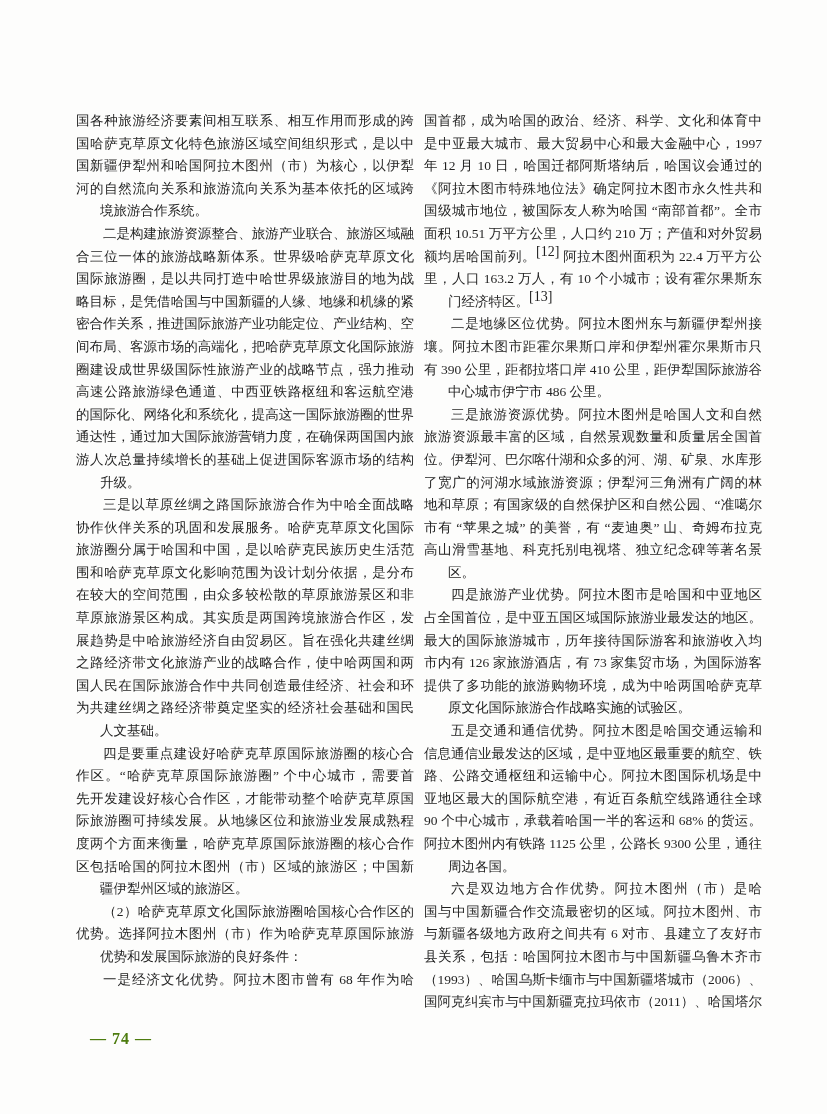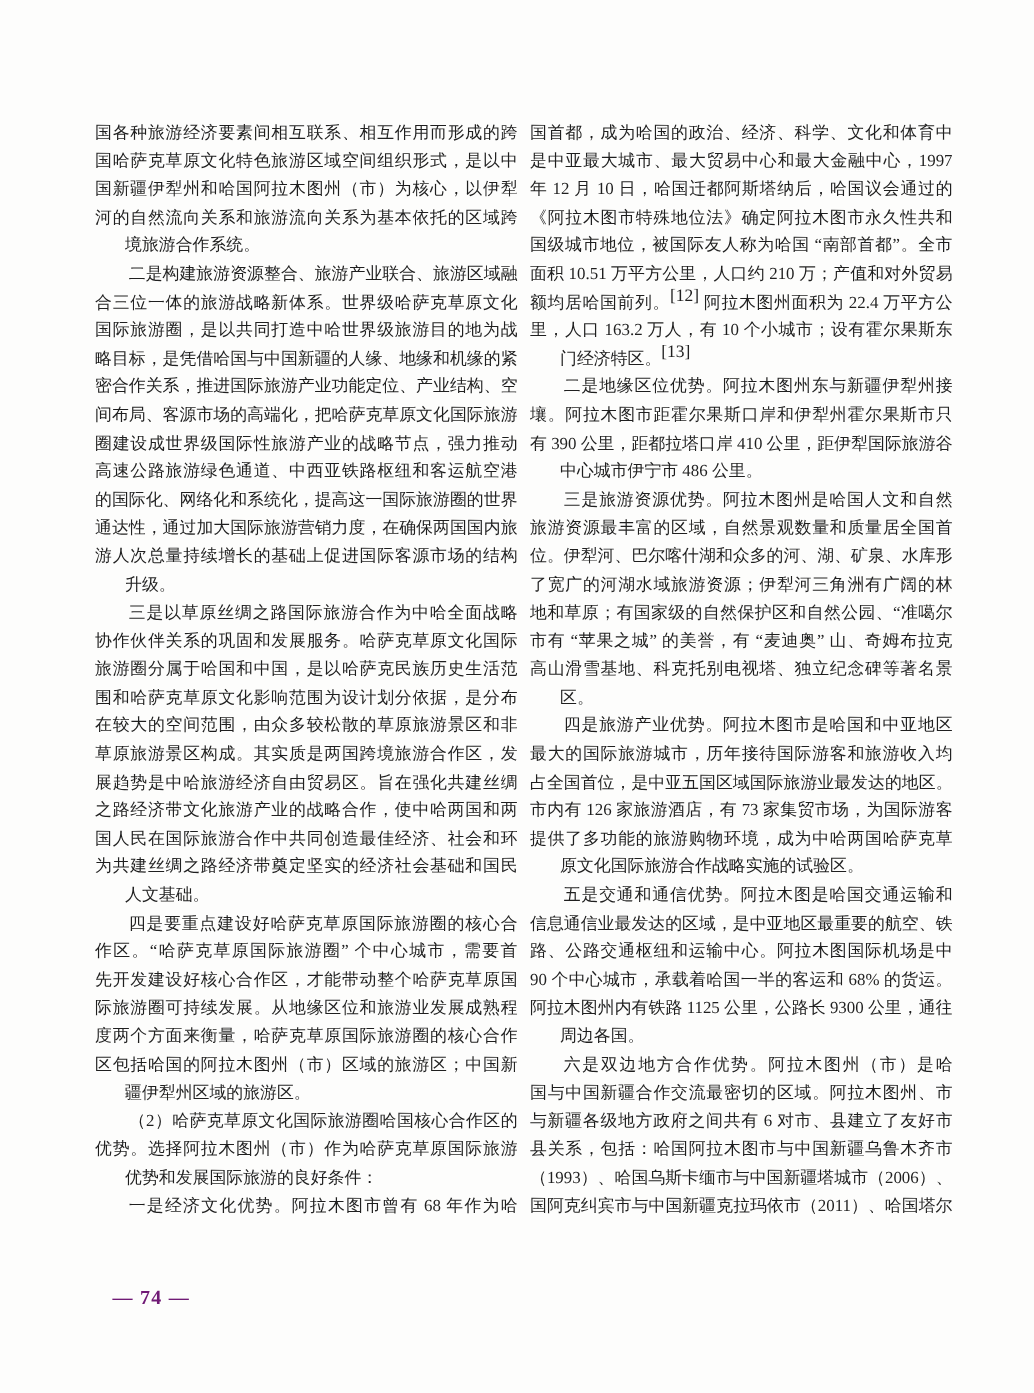--- a/index.html
+++ b/index.html
@@ -13,21 +13,21 @@
     position:relative;
     overflow:hidden;
     font-family:"Liberation Serif","DejaVu Serif",serif;
     color:var(--ink);
   }
   .page{
     position:absolute;inset:0;
   }
   .column{
     position:absolute;
-    top:95px;
+    top:110px;
     width:338px;
     font-size:13.5px;
   }
   .column-left{left:76px;}
   .column-right{left:424px;}
   .line{
     height:22.6px;
     line-height:22.6px;
     text-align:justify;
     text-align-last:justify;
@@ -49,21 +49,21 @@
     vertical-align:super;
     letter-spacing:0;
   }
   .page-number{
     position:absolute;
     left:90px;
     top:1030px;
     font-size:16px;
     font-weight:700;
     letter-spacing:1px;
-    color:#701a75;
+    color:#4d7c0f;
   }
 </style>
 </head>
 <body>
 
 <div class="page">
   <div class="column column-left">
       <div class="line">国各种旅游经济要素间相互联系、相互作用而形成的跨</div>
       <div class="line">国哈萨克草原文化特色旅游区域空间组织形式，是以中</div>
       <div class="line">国新疆伊犁州和哈国阿拉木图州（市）为核心，以伊犁</div>
@@ -120,28 +120,29 @@
       <div class="line end">中心城市伊宁市 486 公里。</div>
       <div class="line indent">三是旅游资源优势。阿拉木图州是哈国人文和自然</div>
       <div class="line">旅游资源最丰富的区域，自然景观数量和质量居全国首</div>
       <div class="line">位。伊犁河、巴尔喀什湖和众多的河、湖、矿泉、水库形成</div>
       <div class="line">了宽广的河湖水域旅游资源；伊犁河三角洲有广阔的林</div>
       <div class="line">地和草原；有国家级的自然保护区和自然公园、“准噶尔</div>
       <div class="line">市有 “苹果之城” 的美誉，有 “麦迪奥” 山、奇姆布拉克</div>
       <div class="line">高山滑雪基地、科克托别电视塔、独立纪念碑等著名景</div>
       <div class="line end">区。</div>
       <div class="line indent">四是旅游产业优势。阿拉木图市是哈国和中亚地区</div>
+      <div class="line">占全国首位，是中亚五国区域国际旅游业最发达的地区。</div>
       <div class="line">最大的国际旅游城市，历年接待国际游客和旅游收入均</div>
-      <div class="line">占全国首位，是中亚五国区域国际旅游业最发达的地区。</div>
       <div class="line">市内有 126 家旅游酒店，有 73 家集贸市场，为国际游客</div>
       <div class="line">提供了多功能的旅游购物环境，成为中哈两国哈萨克草</div>
       <div class="line end">原文化国际旅游合作战略实施的试验区。</div>
       <div class="line indent">五是交通和通信优势。阿拉木图是哈国交通运输和</div>
       <div class="line">信息通信业最发达的区域，是中亚地区最重要的航空、铁</div>
       <div class="line">路、公路交通枢纽和运输中心。阿拉木图国际机场是中</div>
+      <div class="line">亚地区最大的国际航空港，有近百条航空线路通往全球</div>
       <div class="line">90 个中心城市，承载着哈国一半的客运和 68% 的货运。</div>
       <div class="line">阿拉木图州内有铁路 1125 公里，公路长 9300 公里，通往</div>
       <div class="line end">周边各国。</div>
       <div class="line indent">六是双边地方合作优势。阿拉木图州（市）是哈</div>
       <div class="line">国与中国新疆合作交流最密切的区域。阿拉木图州、市</div>
       <div class="line">与新疆各级地方政府之间共有 6 对市、县建立了友好市</div>
       <div class="line">县关系，包括：哈国阿拉木图市与中国新疆乌鲁木齐市</div>
       <div class="line">（1993）、哈国乌斯卡缅市与中国新疆塔城市（2006）、哈</div>
       <div class="line">国阿克纠宾市与中国新疆克拉玛依市（2011）、哈国塔尔</div>
     </div>

